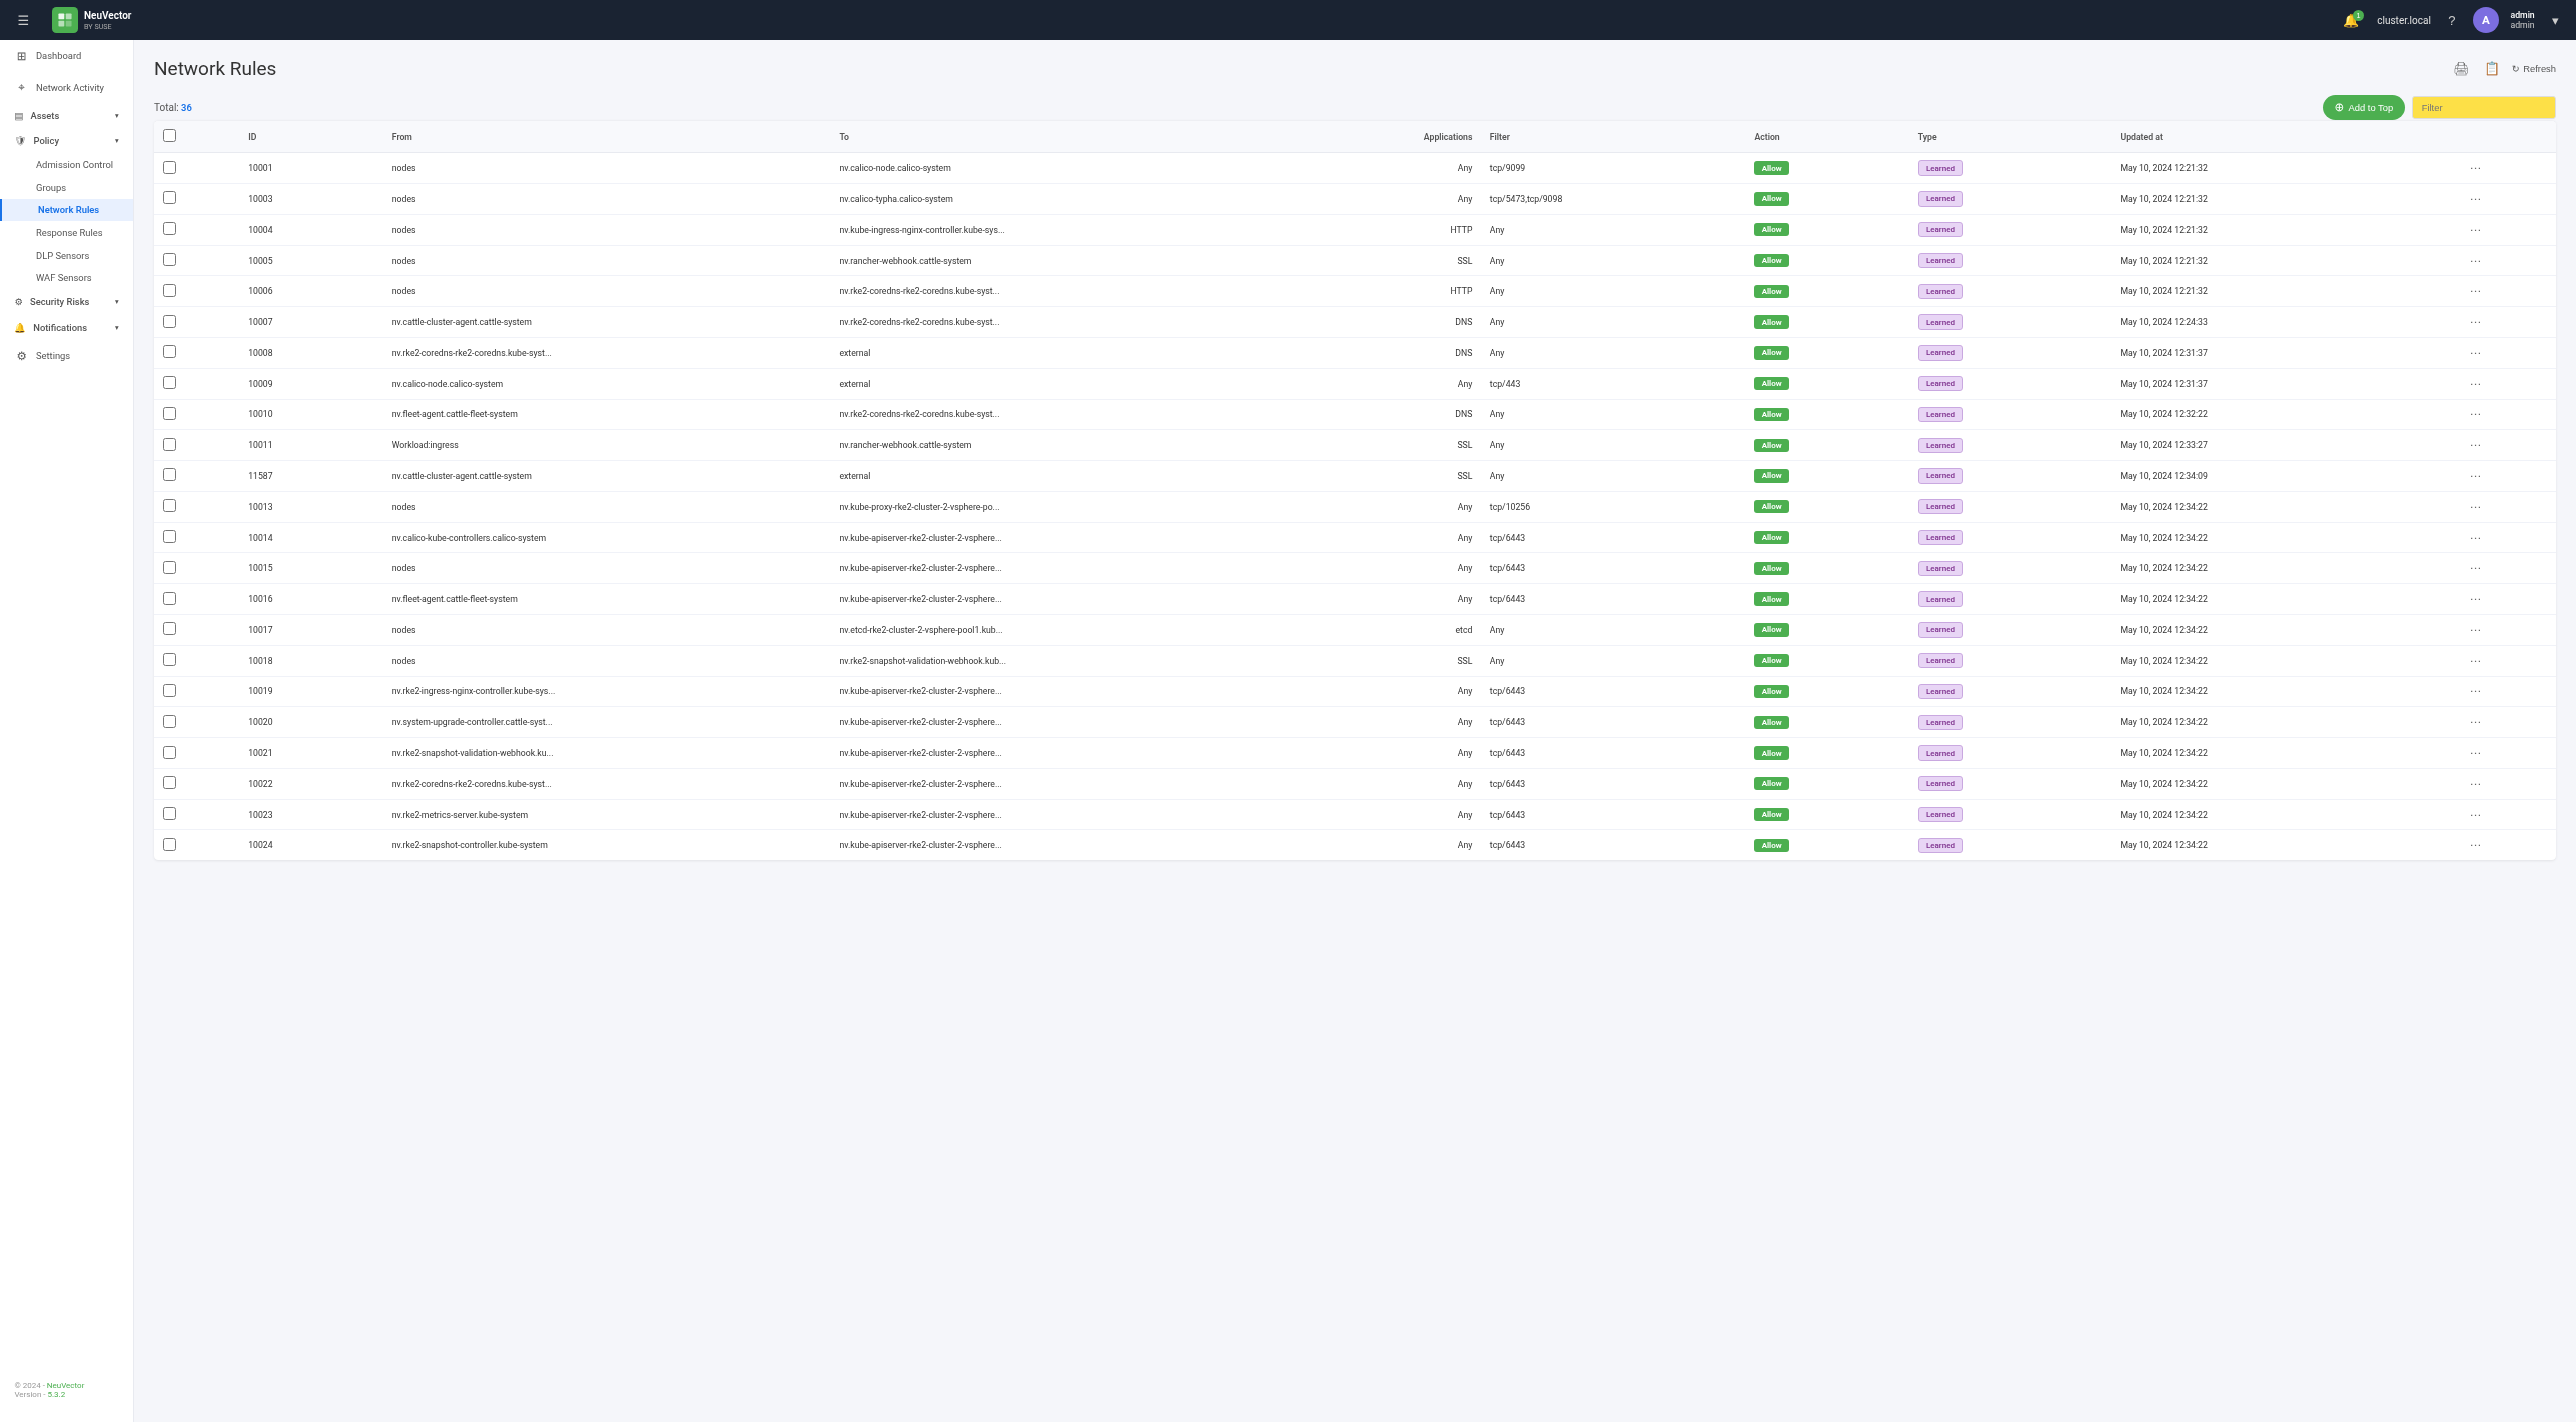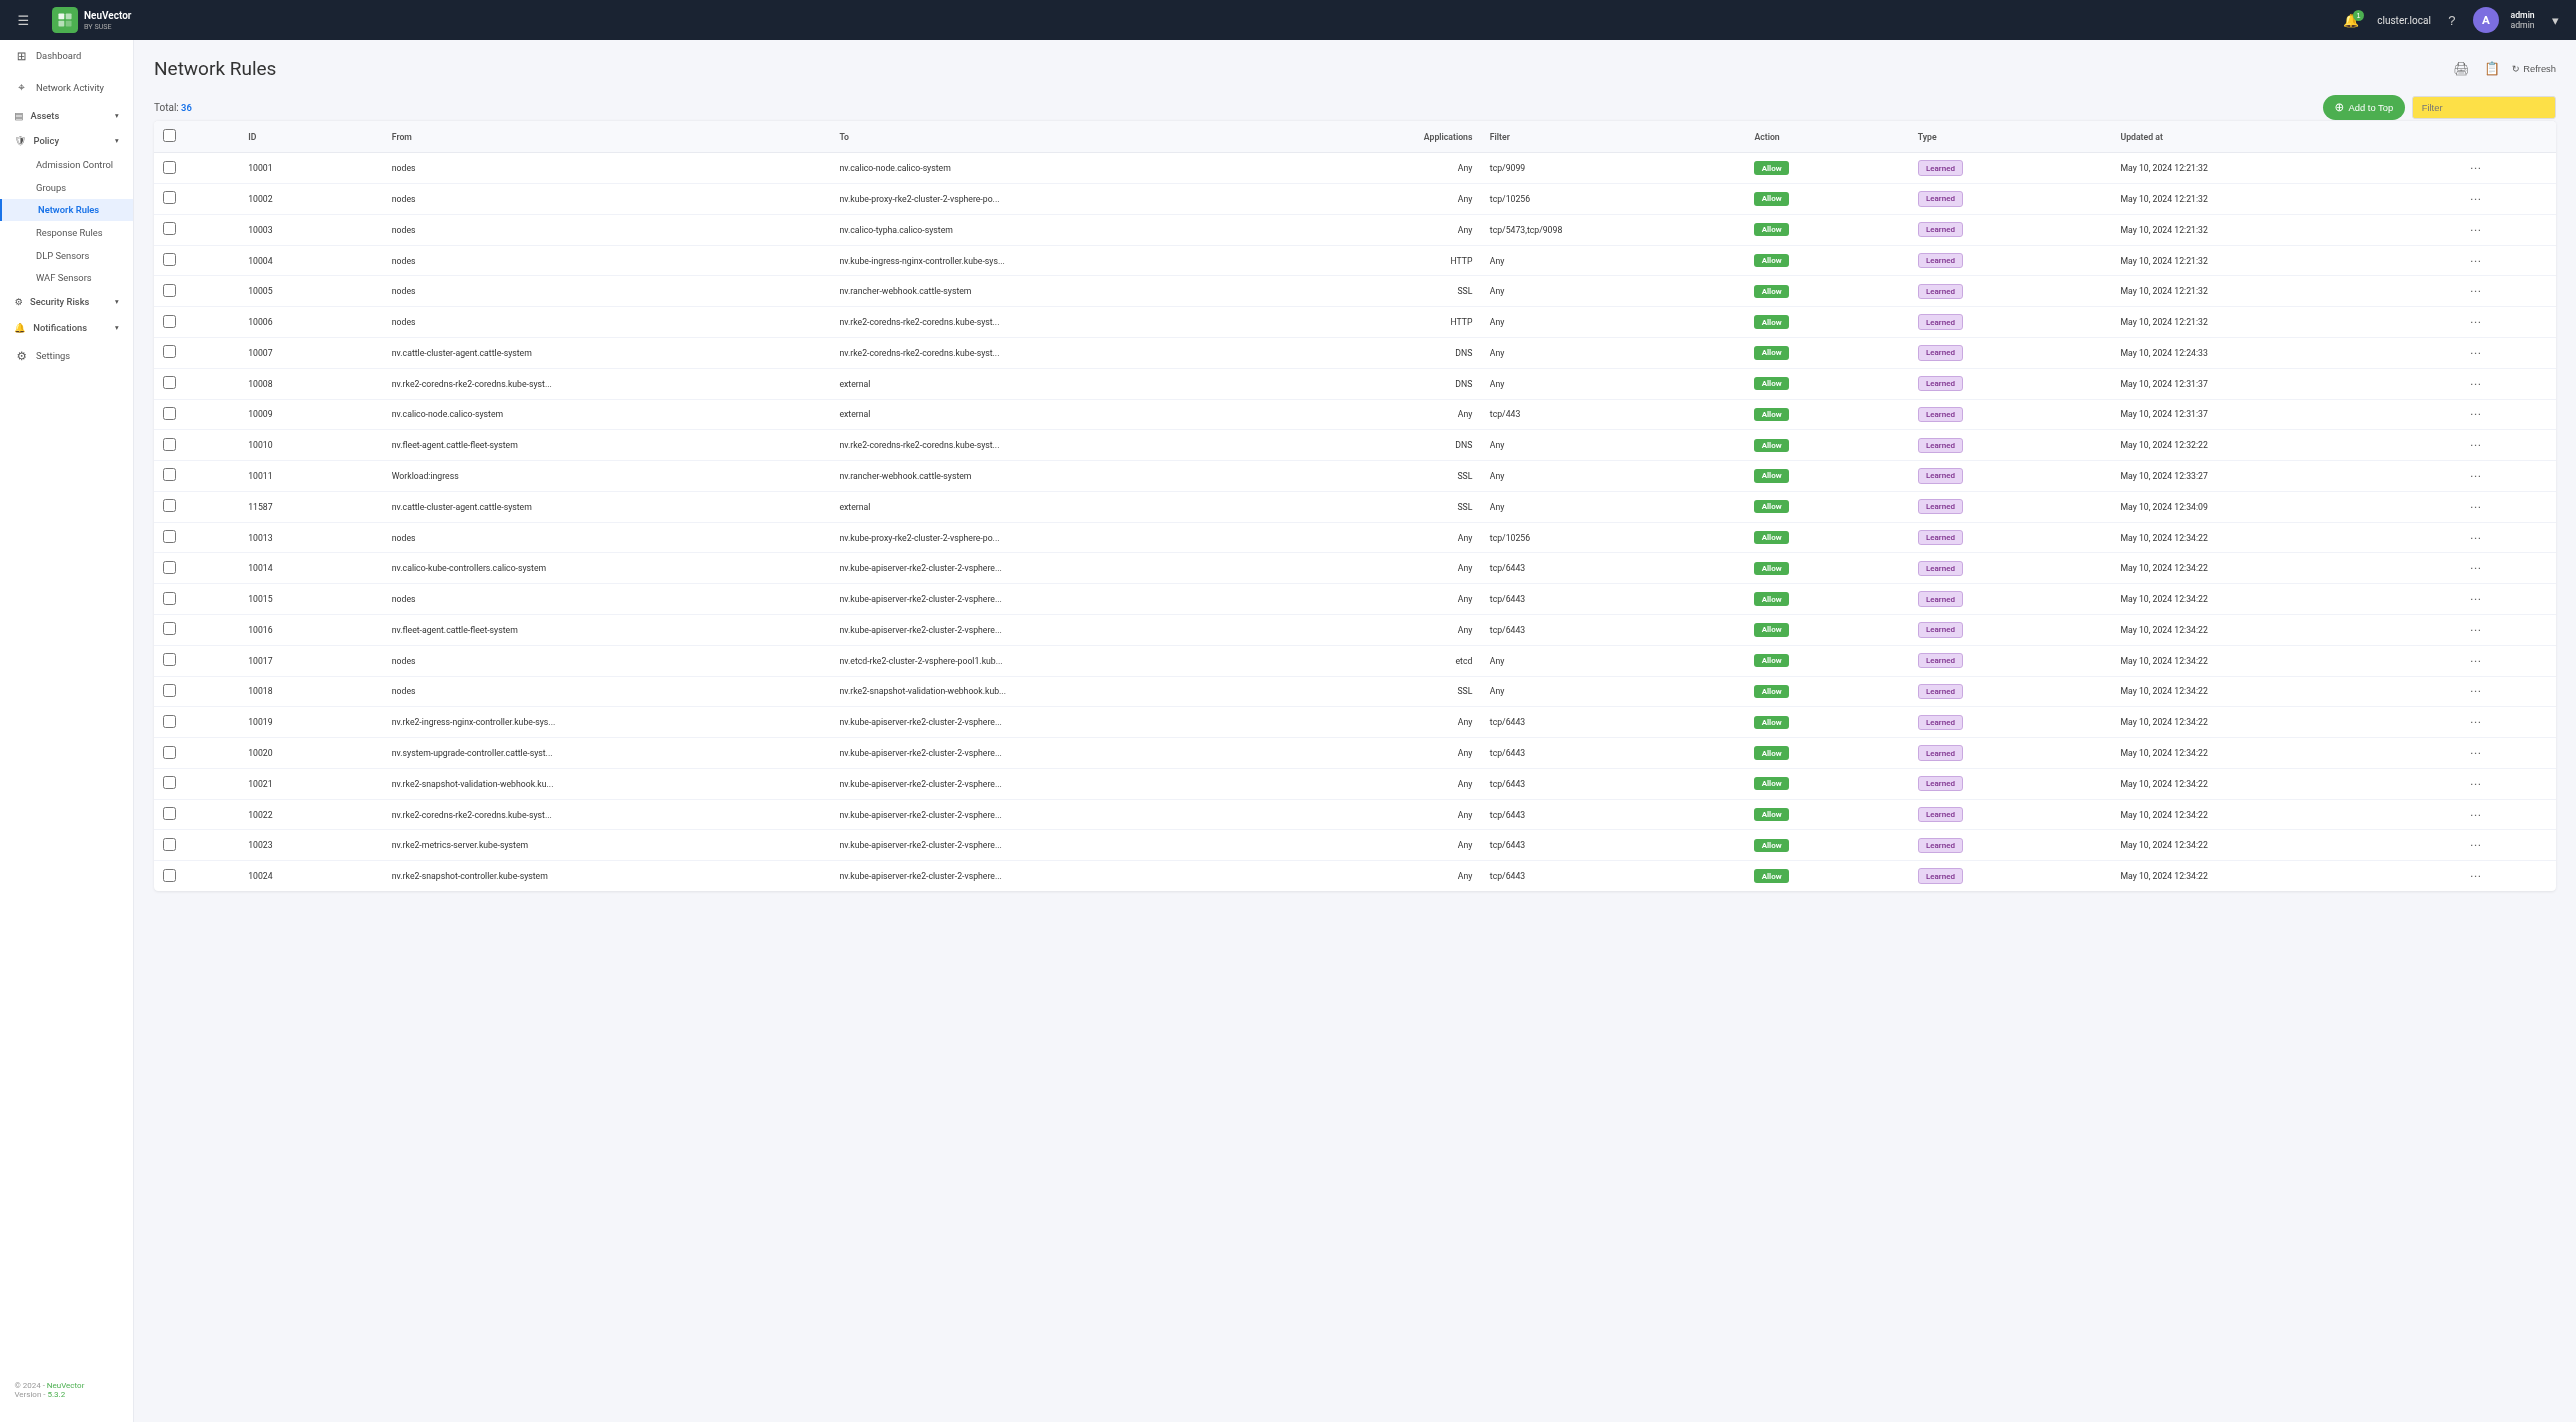--- a/index.html
+++ b/index.html
@@ -338,32 +338,20 @@
     <td class="to-col" title="nv.calico-node.calico-system" style="overflow:hidden;text-overflow:ellipsis;max-width:144px;">nv.calico-node.calico-system</td>
     <td class="app-col">Any</td>
     <td class="port-col">tcp/9099</td>
     <td class="action-col"><span class="badge-allow">Allow</span></td>
     <td class="type-col"><span class="badge-learned">Learned</span></td>
     <td class="updated-col">May 10, 2024 12:21:32</td>
     <td class="menu-col"><button class="row-menu-btn">⋯</button></td>
   </tr>
             <tr>
     <td class="cb-col"><input type="checkbox" style=""></td>
-    <td class="id-col">10002</td>
-    <td class="from-col" title="nodes" style="overflow:hidden;text-overflow:ellipsis;max-width:144px;">nodes</td>
-    <td class="to-col" title="nv.kube-proxy-rke2-cluster-2-vsphere-po..." style="overflow:hidden;text-overflow:ellipsis;max-width:144px;">nv.kube-proxy-rke2-cluster-2-vsphere-po...</td>
-    <td class="app-col">Any</td>
-    <td class="port-col">tcp/10256</td>
-    <td class="action-col"><span class="badge-allow">Allow</span></td>
-    <td class="type-col"><span class="badge-learned">Learned</span></td>
-    <td class="updated-col">May 10, 2024 12:21:32</td>
-    <td class="menu-col"><button class="row-menu-btn">⋯</button></td>
-  </tr>
-            <tr>
-    <td class="cb-col"><input type="checkbox" style=""></td>
     <td class="id-col">10003</td>
     <td class="from-col" title="nodes" style="overflow:hidden;text-overflow:ellipsis;max-width:144px;">nodes</td>
     <td class="to-col" title="nv.calico-typha.calico-system" style="overflow:hidden;text-overflow:ellipsis;max-width:144px;">nv.calico-typha.calico-system</td>
     <td class="app-col">Any</td>
     <td class="port-col">tcp/5473,tcp/9098</td>
     <td class="action-col"><span class="badge-allow">Allow</span></td>
     <td class="type-col"><span class="badge-learned">Learned</span></td>
     <td class="updated-col">May 10, 2024 12:21:32</td>
     <td class="menu-col"><button class="row-menu-btn">⋯</button></td>
   </tr>

